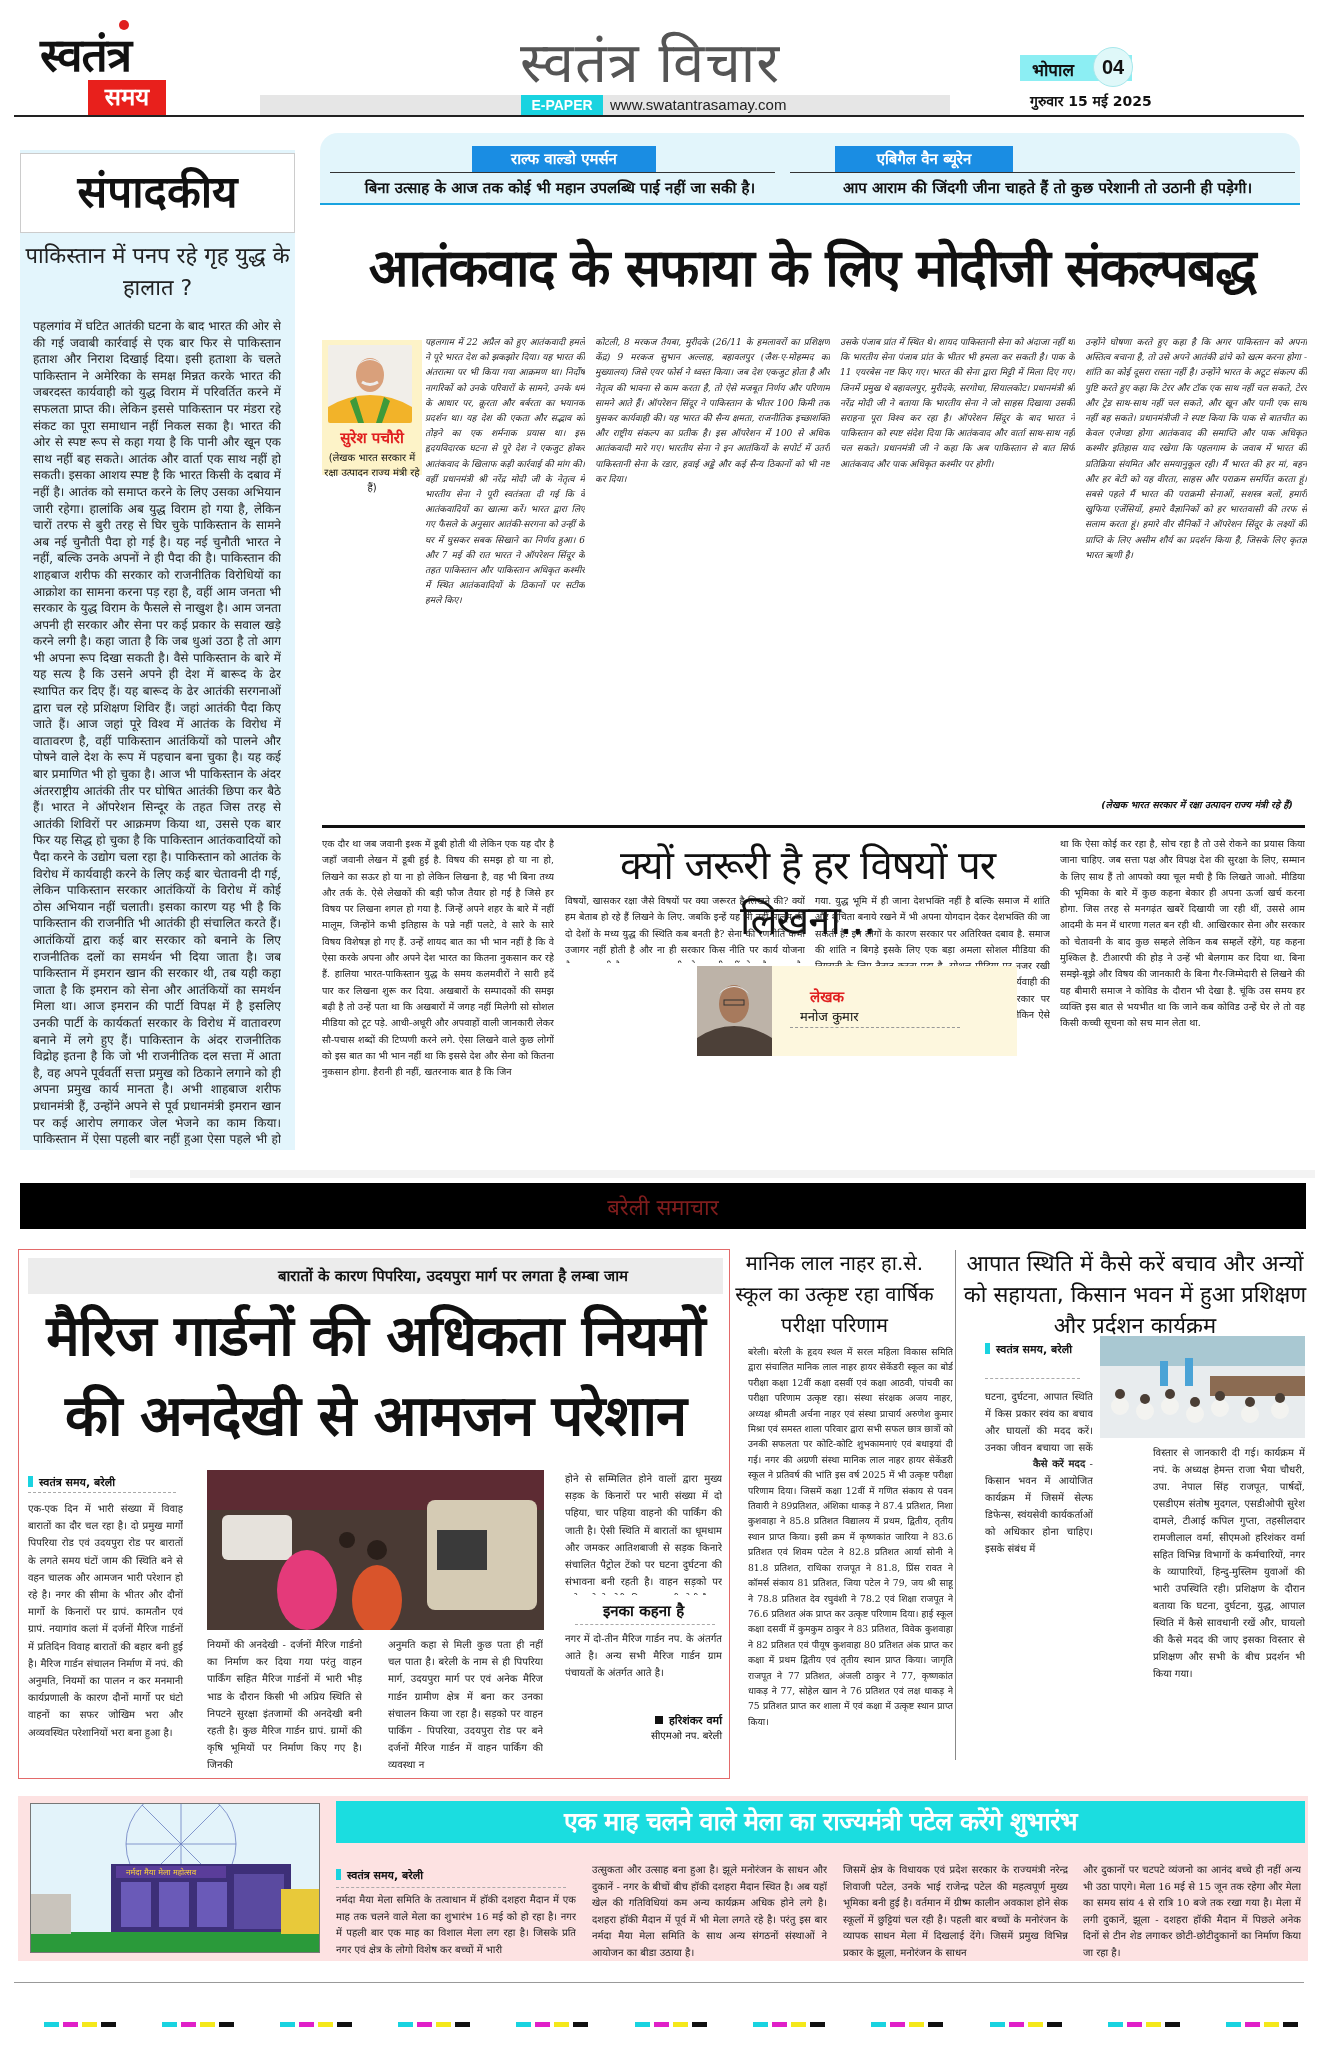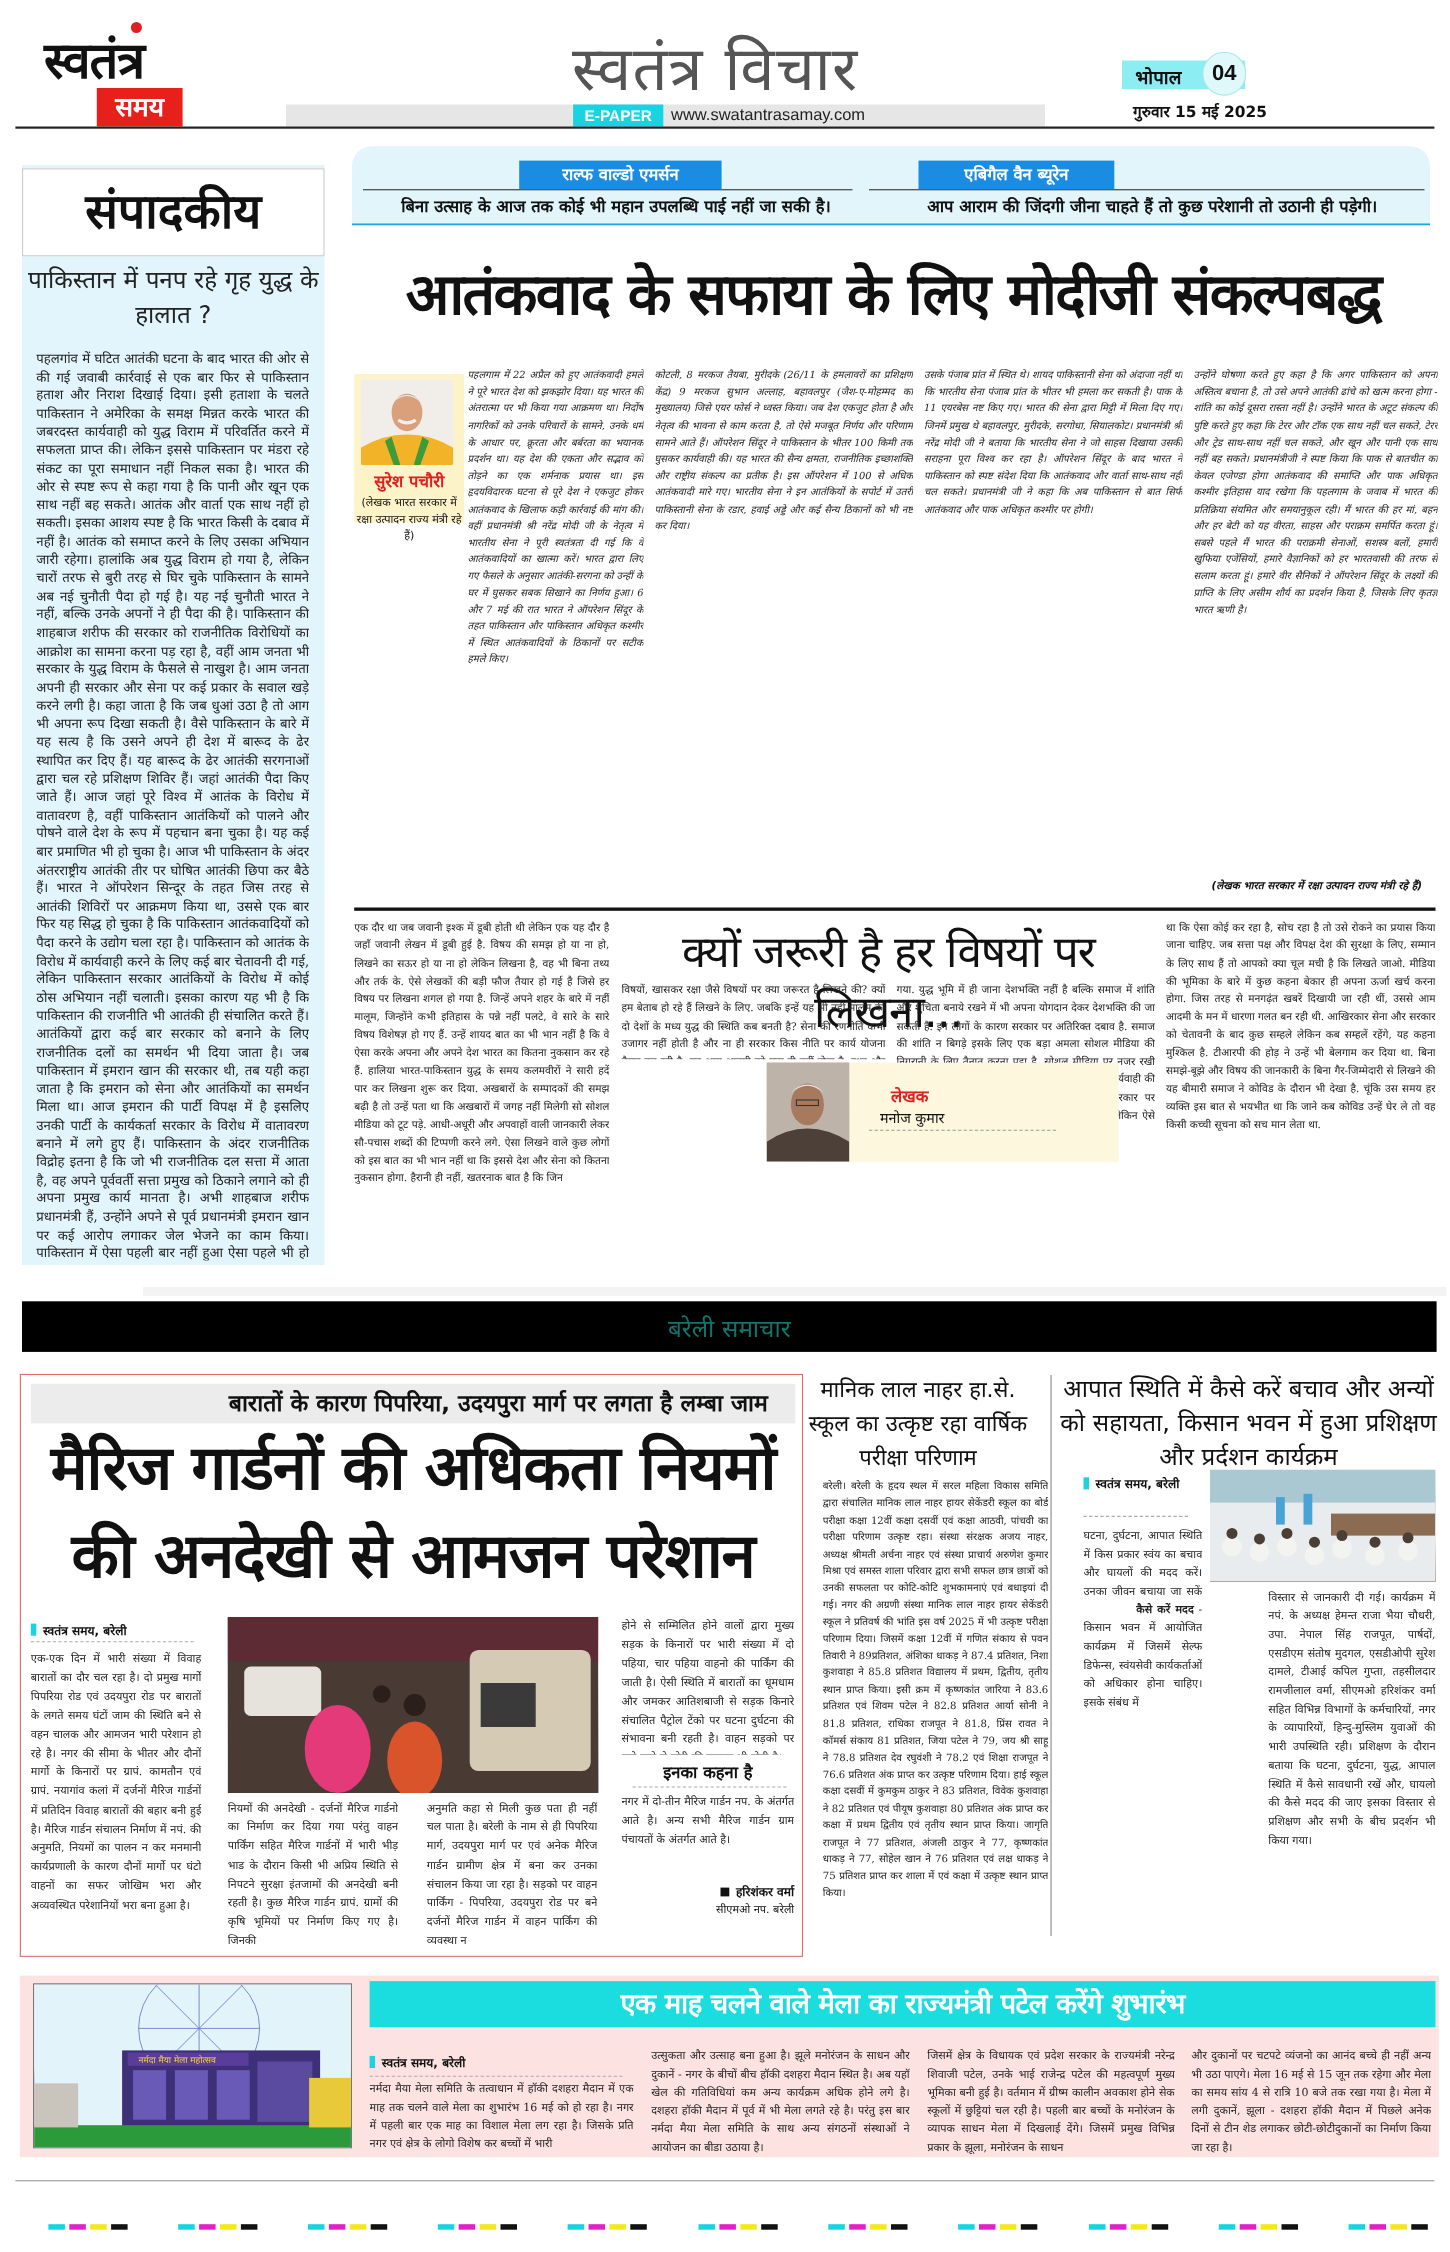--- a/index.html
+++ b/index.html
@@ -49,26 +49,26 @@
   #why-headline { left: 565px; top: 836px; width: 485px; text-align: center; font-size: 40px; letter-spacing: -1px; color: #111; font-weight: 400; }
   #writer-box { left: 697px; top: 966px; width: 320px; height: 90px; background: #fdf7de; }
   #writer-photo { left: 697px; top: 966px; width: 75px; height: 90px; background: linear-gradient(160deg, #b8b0a6, #6a5f55); overflow: hidden; }
   #writer-label { left: 810px; top: 986px; font-size: 15px; font-weight: 700; color: #e02020; }
   #writer-name { left: 800px; top: 1007px; font-size: 13px; }
   #writer-rule { left: 790px; top: 1027px; width: 170px; border-top: 1px dashed #999; }
 
   
   #band-top { left: 130px; top: 1170px; width: 1185px; height: 8px; background: #f3f3f3; }
   #section-band { left: 20px; top: 1183px; width: 1286px; height: 46px; background: #000; }
-  #section-title { left: 20px; top: 1191px; width: 1286px; text-align: center; color: #0f766e; font-size: 22px; }
+  #section-title { left: 20px; top: 1191px; width: 1286px; text-align: center; color: #7f1d1d; font-size: 22px; }
 
   
   #baraat-box { left: 18px; top: 1249px; width: 712px; height: 530px; border: 1px solid #e36a6a; }
   #baraat-kicker-bg { left: 28px; top: 1258px; width: 695px; height: 36px; background: #ececec; }
-  #baraat-kicker { left: 28px; top: 1258px; width: 818px; text-align: center; font-size: 21px; font-weight: 800; line-height: 36px; padding-left: 32px; }
+  #baraat-kicker { left: 28px; top: 1258px; width: 818px; text-align: center; font-size: 15px; font-weight: 800; line-height: 36px; padding-left: 32px; }
   #baraat-headline { left: 28px; top: 1296px; width: 695px; text-align: center; font-size: 56px; font-weight: 900; line-height: 80px; letter-spacing: -1px; }
   .byline { font-size: 11px; font-weight: 700; }
   .byline-mark { display: inline-block; width: 5px; height: 11px; background: #19d3e0; margin-right: 6px; vertical-align: -1px; }
   #baraat-photo { left: 207px; top: 1470px; width: 337px; height: 160px; background: linear-gradient(120deg, #3a2a2a 0%, #c8b9a8 20%, #5b4a44 35%, #d8315d 55%, #5a7a5e 70%, #e2d8c2 85%, #4b3c2f 100%); overflow: hidden; }
 
   
   #school-headline { left: 732px; top: 1248px; width: 205px; text-align: center; font-size: 20px; font-weight: 400; line-height: 31px; }
   #col-sep { left: 955px; top: 1250px; width: 1px; height: 510px; background: #888; }
   #kisan-headline { left: 960px; top: 1248px; width: 350px; text-align: center; font-size: 22px; line-height: 31px; }
   #kisan-photo { left: 1100px; top: 1336px; width: 205px; height: 102px; background: linear-gradient(180deg, #d8e6ea 0%, #98b6c0 30%, #f0ede7 55%, #a08a78 80%, #5c4d40 100%); overflow: hidden; }

